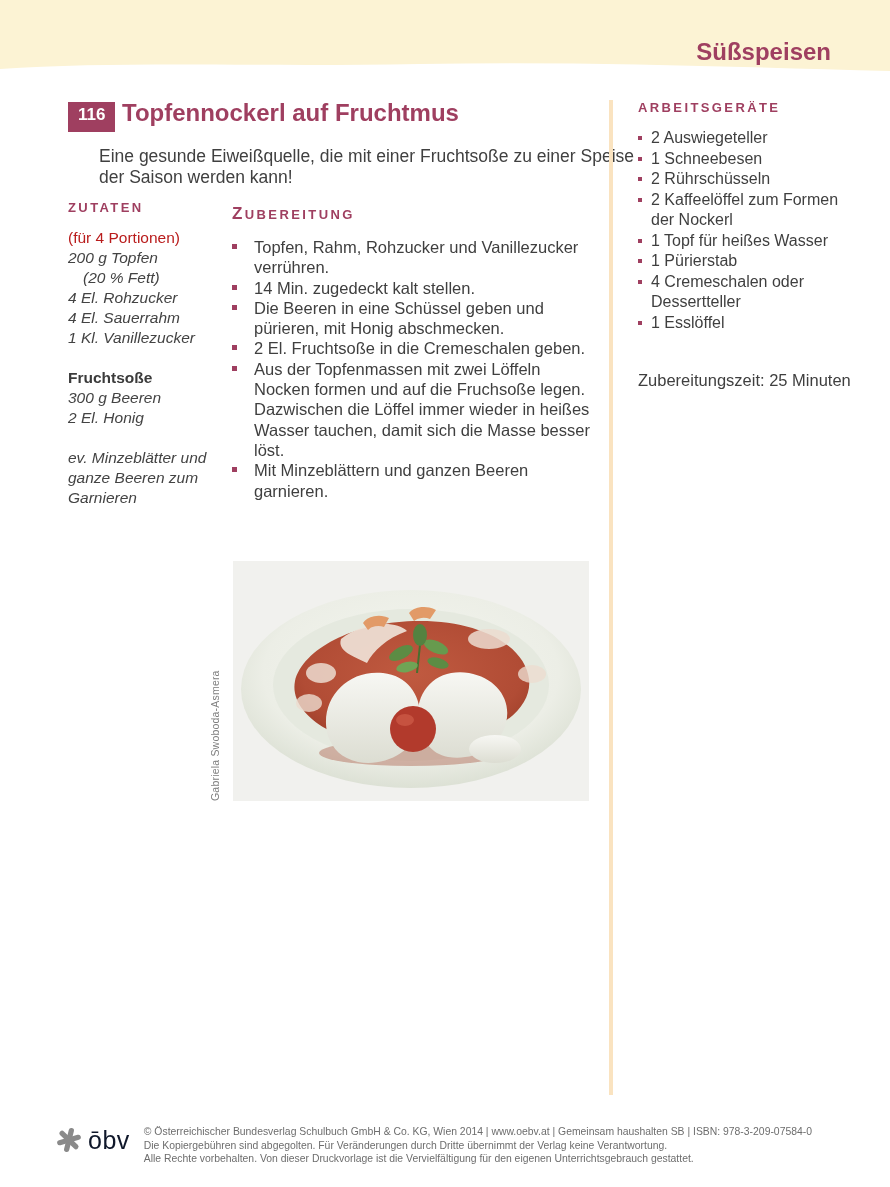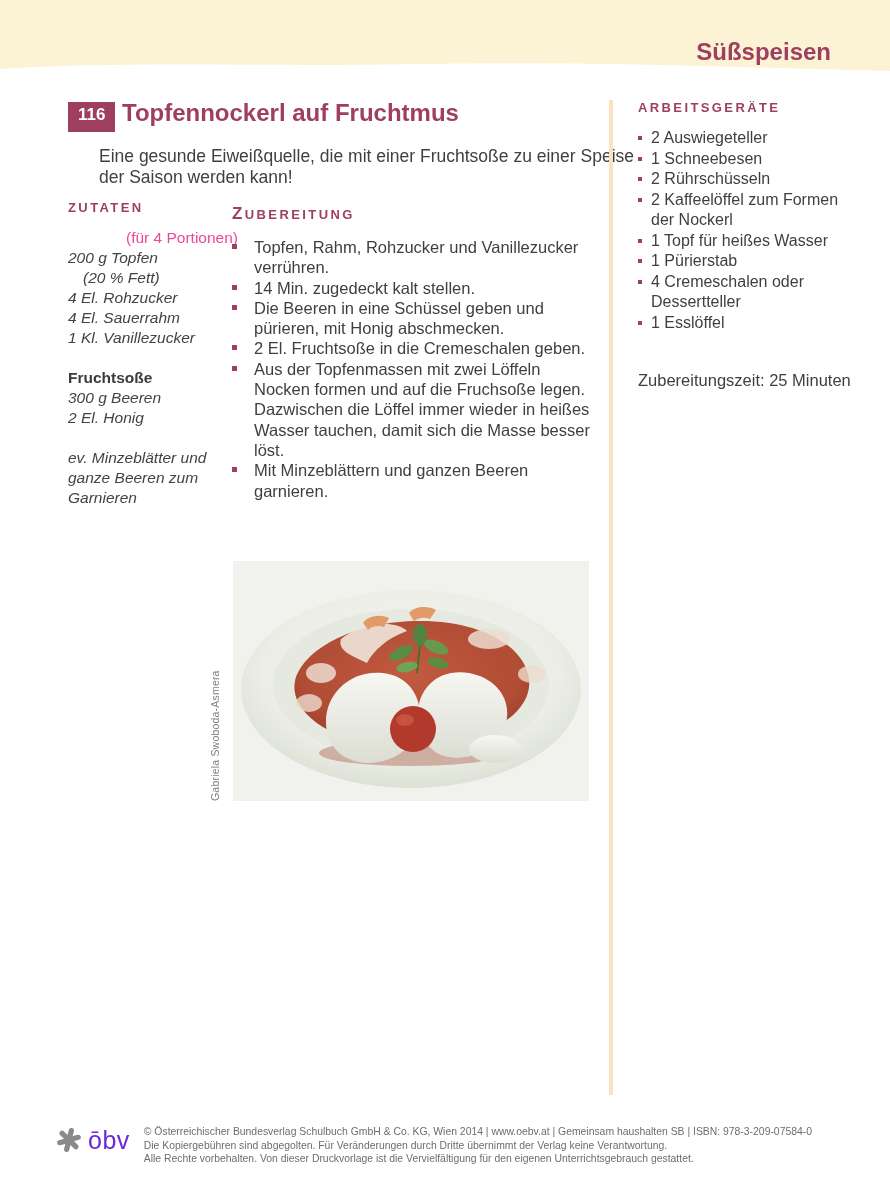--- a/index.html
+++ b/index.html
@@ -19,21 +19,21 @@
          line-height:20.5px;color:#404040;margin-left:31px;}
 
   
   .sec-h{font-size:13px;font-weight:bold;letter-spacing:2.4px;color:#9f3f60;
          margin:0 0 13px 0;}
   .sec-h.bigfirst::first-letter{font-size:17px;}
 
   
   .zutaten{position:absolute;left:68px;top:200px;width:170px;}
   .ing-line{font-size:15.5px;line-height:20px;color:#434343;font-style:italic;}
-  .ing-line.regular{font-style:normal;color:#ec4899;text-align:right;}
+  .ing-line.regular{font-style:normal;color:#b91c1c;}
   .ing-line.indent{padding-left:15px;}
   .ing-line.bold{font-style:normal;font-weight:bold;color:#3b3b3b;}
   .gap{height:20px;}
 
   
   .zubereitung{position:absolute;left:232px;top:204px;width:360px;}
   .step{position:relative;padding-left:22px;font-size:16.5px;line-height:20.3px;
         color:#3f3f3f;max-width:338px;}
   .bullet{position:absolute;left:0;top:7px;width:5px;height:5px;background:#9f3f60;}
 
@@ -50,21 +50,21 @@
   
   .photo{position:absolute;left:233px;top:561px;width:356px;height:240px;}
   .photo svg{display:block;}
   .credit{position:absolute;left:209px;top:561px;height:240px;width:16px;
           font-size:10.5px;color:#7f7f7f;writing-mode:vertical-rl;
           transform:rotate(180deg);letter-spacing:0.2px;}
 
   
   .footer{position:absolute;left:55px;top:1122px;display:flex;align-items:flex-start;gap:14px;}
   .logo{display:flex;align-items:center;gap:5px;margin-top:4px;}
-  .logo-text{font-size:25px;color:#6d28d9;letter-spacing:0.5px;line-height:1;}
+  .logo-text{font-size:25px;color:#0f172a;letter-spacing:0.5px;line-height:1;}
   .foot-lines{padding-top:3px;}
   .foot-line{font-size:10.4px;line-height:13.5px;color:#6d6d6d;white-space:nowrap;}
 </style>
 </head>
 <body>
 
 <div class="page">
 
   <div class="header-band">
     <svg class="header-wave" width="890" height="18" viewBox="0 0 890 18" preserveAspectRatio="none">

